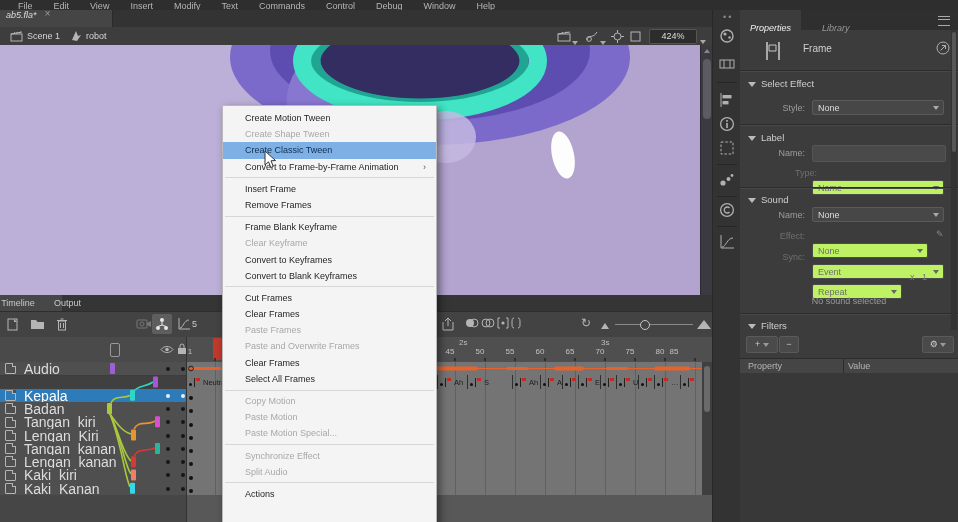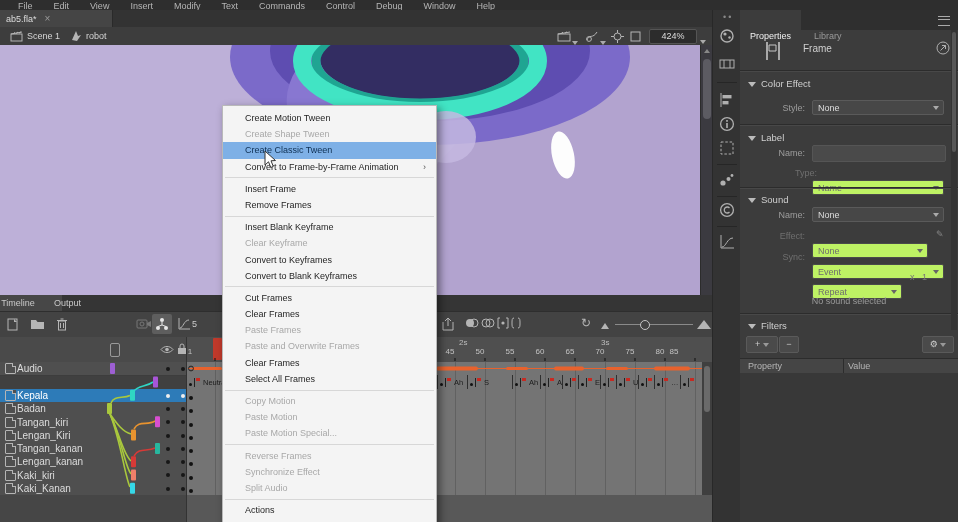--- a/index.html
+++ b/index.html
@@ -7,21 +7,21 @@
        font-family:"Liberation Sans",sans-serif;font-size:9px;color:#ccc;
        -webkit-font-smoothing:antialiased;}
   .abs{position:absolute;}
   
   #menubar{left:0;top:0;width:958px;height:10px;background:#2e2e2e;overflow:hidden;
            display:flex;gap:21px;padding-left:18px;align-items:flex-start;}
   #menubar span{color:#b5b5b5;font-size:9px;transform:translateY(1px);}
   
   #tabbar{left:0;top:10px;width:958px;height:17px;background:#333;border-bottom:1px solid #262626;}
   .doctab{position:absolute;left:0;top:0;height:17px;width:100px;background:#454545;
-          border-right:1px solid #2a2a2a;display:flex;align-items:center;padding:0 6px;gap:8px;}
+          border-right:1px solid #2a2a2a;display:flex;padding:0 6px;gap:8px;font-style:italic;}
   .doctab .title{color:#ddd;}
   .doctab .close{color:#999;font-size:10px;line-height:8px;}
   
   #editbar{left:0;top:27px;width:712px;height:18px;background:#3d3d3d;border-bottom:1px solid #2a2a2a;
            display:flex;align-items:center;}
   #editbar .crumbtxt{color:#d6d6d6;margin:0 4px;}
   .zoombox{position:absolute;left:649px;top:2px;width:46px;height:13px;background:#2c2c2c;
            border:1px solid #555;color:#ddd;text-align:center;line-height:13px;border-radius:2px;}
   .chev{display:inline-block;width:0;height:0;border-left:3px solid transparent;
         border-right:3px solid transparent;border-top:4px solid #aaa;}
@@ -41,21 +41,21 @@
   #ruler{left:186px;top:42px;width:526px;height:25px;background:#4f4f4f;border-bottom:1px solid #333;
          color:#c3c3c3;font-size:8px;overflow:hidden;}
   .rnum{position:absolute;top:10px;width:20px;text-align:center;}
   .rsec{position:absolute;top:1px;color:#bdbdbd;}
   #ruler-ticks{position:absolute;left:0;bottom:1px;width:526px;height:3px;
     background:repeating-linear-gradient(to right,transparent 0 28px,rgba(20,20,20,.55) 28px 30px);}
   #playhead{position:absolute;left:27px;top:1px;width:9px;height:22px;background:#c0392b;border-radius:1px;}
   .lrow{position:absolute;left:0;width:186px;display:flex;align-items:center;
         border-bottom:1px solid rgba(0,0,0,.22);background:#4f4f4f;}
   .lrow.sel{background:#2d7bb8;}
-  .lrow .lname{color:#ddd;margin-left:1px;font-size:10px;}
+  .lrow .lname{color:#ddd;margin-left:8px;font-size:14px;}
   .lrow.sel .lname{color:#fff;}
   .licon{width:9px;height:9px;border:1px solid #b5b5b5;border-radius:1px;margin-left:5px;
          position:relative;background:transparent;flex:0 0 auto;}
   .licon::after{content:"";position:absolute;right:-1px;top:-1px;width:3px;height:3px;background:#4f4f4f;
                 border-left:1px solid #b5b5b5;border-bottom:1px solid #b5b5b5;}
   .ldot{position:absolute;width:4px;height:4px;border-radius:50%;background:#171717;top:50%;margin-top:-2px;}
   .lrow.sel .ldot{background:#eee;}
   .frow{position:absolute;left:186px;width:526px;background:#747474;
         border-bottom:1px solid rgba(0,0,0,.28);
         background-image:repeating-linear-gradient(to right,transparent 0 29px,rgba(0,0,0,.16) 29px 30px);}
@@ -80,21 +80,21 @@
   .mi.hl{background:#7eb0e6;color:#0e2f52;}
   .mi .sub{position:absolute;right:10px;top:0;color:#555;}
   .msep{height:1px;background:#d7d7d7;margin:2.5px 2px;}
   
   #dock{left:712px;top:10px;width:28px;height:512px;background:#333;border-left:1px solid #282828;}
   .dicon{position:absolute;left:6px;width:16px;height:16px;color:#b0b0b0;text-align:center;}
   .dsep{position:absolute;left:4px;width:20px;height:1px;background:#262626;}
   
   #props{left:740px;top:10px;width:218px;height:512px;background:#3c3c3c;}
   #props-tabs{position:absolute;left:0;top:0;width:218px;height:20px;background:#2f2f2f;}
-  .ptab{position:absolute;top:0;height:20px;line-height:20px;padding:16px 10px;}
+  .ptab{position:absolute;top:0;height:20px;line-height:20px;padding:8px 10px;font-style:italic;}
   .ptab.active{background:#3c3c3c;color:#f0f0f0;}
   .ptab.idle{color:#9a9a9a;}
   .hamb{position:absolute;right:8px;top:6px;width:12px;height:8px;
         border-top:1.5px solid #aaa;border-bottom:1.5px solid #aaa;}
   .hamb::after{content:"";display:block;margin-top:2.2px;border-top:1.5px solid #aaa;}
   .sechdr{position:absolute;left:8px;color:#cfcfcf;font-size:9.5px;}
   .sechdr::before{content:"";display:inline-block;width:0;height:0;border-left:4px solid transparent;
                   border-right:4px solid transparent;border-top:5px solid #bbb;margin-right:5px;}
   .pdiv{position:absolute;left:0;width:218px;height:1px;background:#2c2c2c;border-bottom:1px solid #484848;}
   .plabel{position:absolute;width:55px;text-align:right;color:#9d9d9d;}
@@ -504,36 +504,36 @@
     <div class="dsep" style="top:216px"></div>
     <svg class="dicon" style="top:224px" viewBox="0 0 16 16">
       <path d="M2,1 V14 H15" stroke="#b0b0b0" fill="none"></path>
         <path d="M3,13 C7,13 8,4 14,4" stroke="#b0b0b0" fill="none"></path>
     </svg>
   </div>
 
   <div id="props" class="abs">
     <div id="props-tabs">
       <div class="ptab active" style="left:0">Properties</div>
-      <div class="ptab idle" style="left:64px">Library</div>
+      <div class="ptab idle" style="left:72px">Library</div>
       <span class="hamb"></span>
     </div>
 
     <svg class="abs" style="left:24px;top:30px" width="18" height="22" viewBox="0 0 18 22">
       <path d="M3,2 V20 M15,2 V20" stroke="#c5c5c5" stroke-width="1.6"></path>
       <path d="M5,5 H12 V11 H5 Z" fill="none" stroke="#c5c5c5"></path>
     </svg>
     <span class="abs" style="left:63px;top:33px;color:#cfcfcf;font-size:10px">Frame</span>
     <svg class="abs" style="left:196px;top:31px" width="14" height="14" viewBox="0 0 14 14">
       <circle cx="7" cy="7" r="6" fill="none" stroke="#b0b0b0"></circle>
         <path d="M4.5,9.5 L9.5,4.5 M6,4.5 H9.5 V8" stroke="#b0b0b0" fill="none"></path>
     </svg>
     <div class="pdiv" style="top:60px"></div>
 
-    <div class="sechdr" style="top:68px">Color Effect</div>
+    <div class="sechdr" style="top:68px">Select Effect</div>
     <span class="plabel" style="left:10px;top:93px">Style:</span>
     <div class="pselect" style="left:72px;top:90px;width:132px">
       <span>None</span><span class="chev"></span>
     </div>
     <div class="pdiv" style="top:114px"></div>
 
     <div class="sechdr" style="top:122px">Label</div>
     <span class="plabel" style="left:10px;top:138px">Name:</span>
     <div class="pinput" style="left:72px;top:135px;width:132px"></div>
     <span class="plabel dim" style="left:22px;top:158px">Type:</span>
@@ -590,37 +590,36 @@
     <div class="mi dis">Create Shape Tween</div>
     <div class="mi hl">Create Classic Tween</div>
     <div class="mi">
       <span>Convert to Frame-by-Frame Animation</span>
       <span class="sub">›</span>
     </div>
     <div class="msep"></div>
     <div class="mi">Insert Frame</div>
     <div class="mi">Remove Frames</div>
     <div class="msep"></div>
-    <div class="mi">Insert Blank Keyframe</div>
+    <div class="mi">Frame Blank Keyframe</div>
     <div class="mi dis">Clear Keyframe</div>
     <div class="mi">Convert to Keyframes</div>
     <div class="mi">Convert to Blank Keyframes</div>
     <div class="msep"></div>
     <div class="mi">Cut Frames</div>
     <div class="mi">Clear Frames</div>
     <div class="mi dis">Paste Frames</div>
     <div class="mi dis">Paste and Overwrite Frames</div>
     <div class="mi">Clear Frames</div>
     <div class="mi">Select All Frames</div>
     <div class="msep"></div>
     <div class="mi dis">Copy Motion</div>
     <div class="mi dis">Paste Motion</div>
     <div class="mi dis">Paste Motion Special...</div>
     <div class="msep"></div>
-    <div class="mi dis">Reverse Frames</div>
     <div class="mi dis">Synchronize Effect</div>
     <div class="mi dis">Split Audio</div>
     <div class="msep"></div>
     <div class="mi">Actions</div>
   </div>
 
   <svg class="abs" style="left:264px;top:150px" width="13" height="19" viewBox="0 0 13 19">
     <path d="M1,1 L1,15 L4.5,11.8 L6.8,17.5 L9.3,16.4 L7,10.8 L11.5,10.5 Z" fill="#fff" stroke="#333" stroke-width="1"></path>
   </svg>
 

